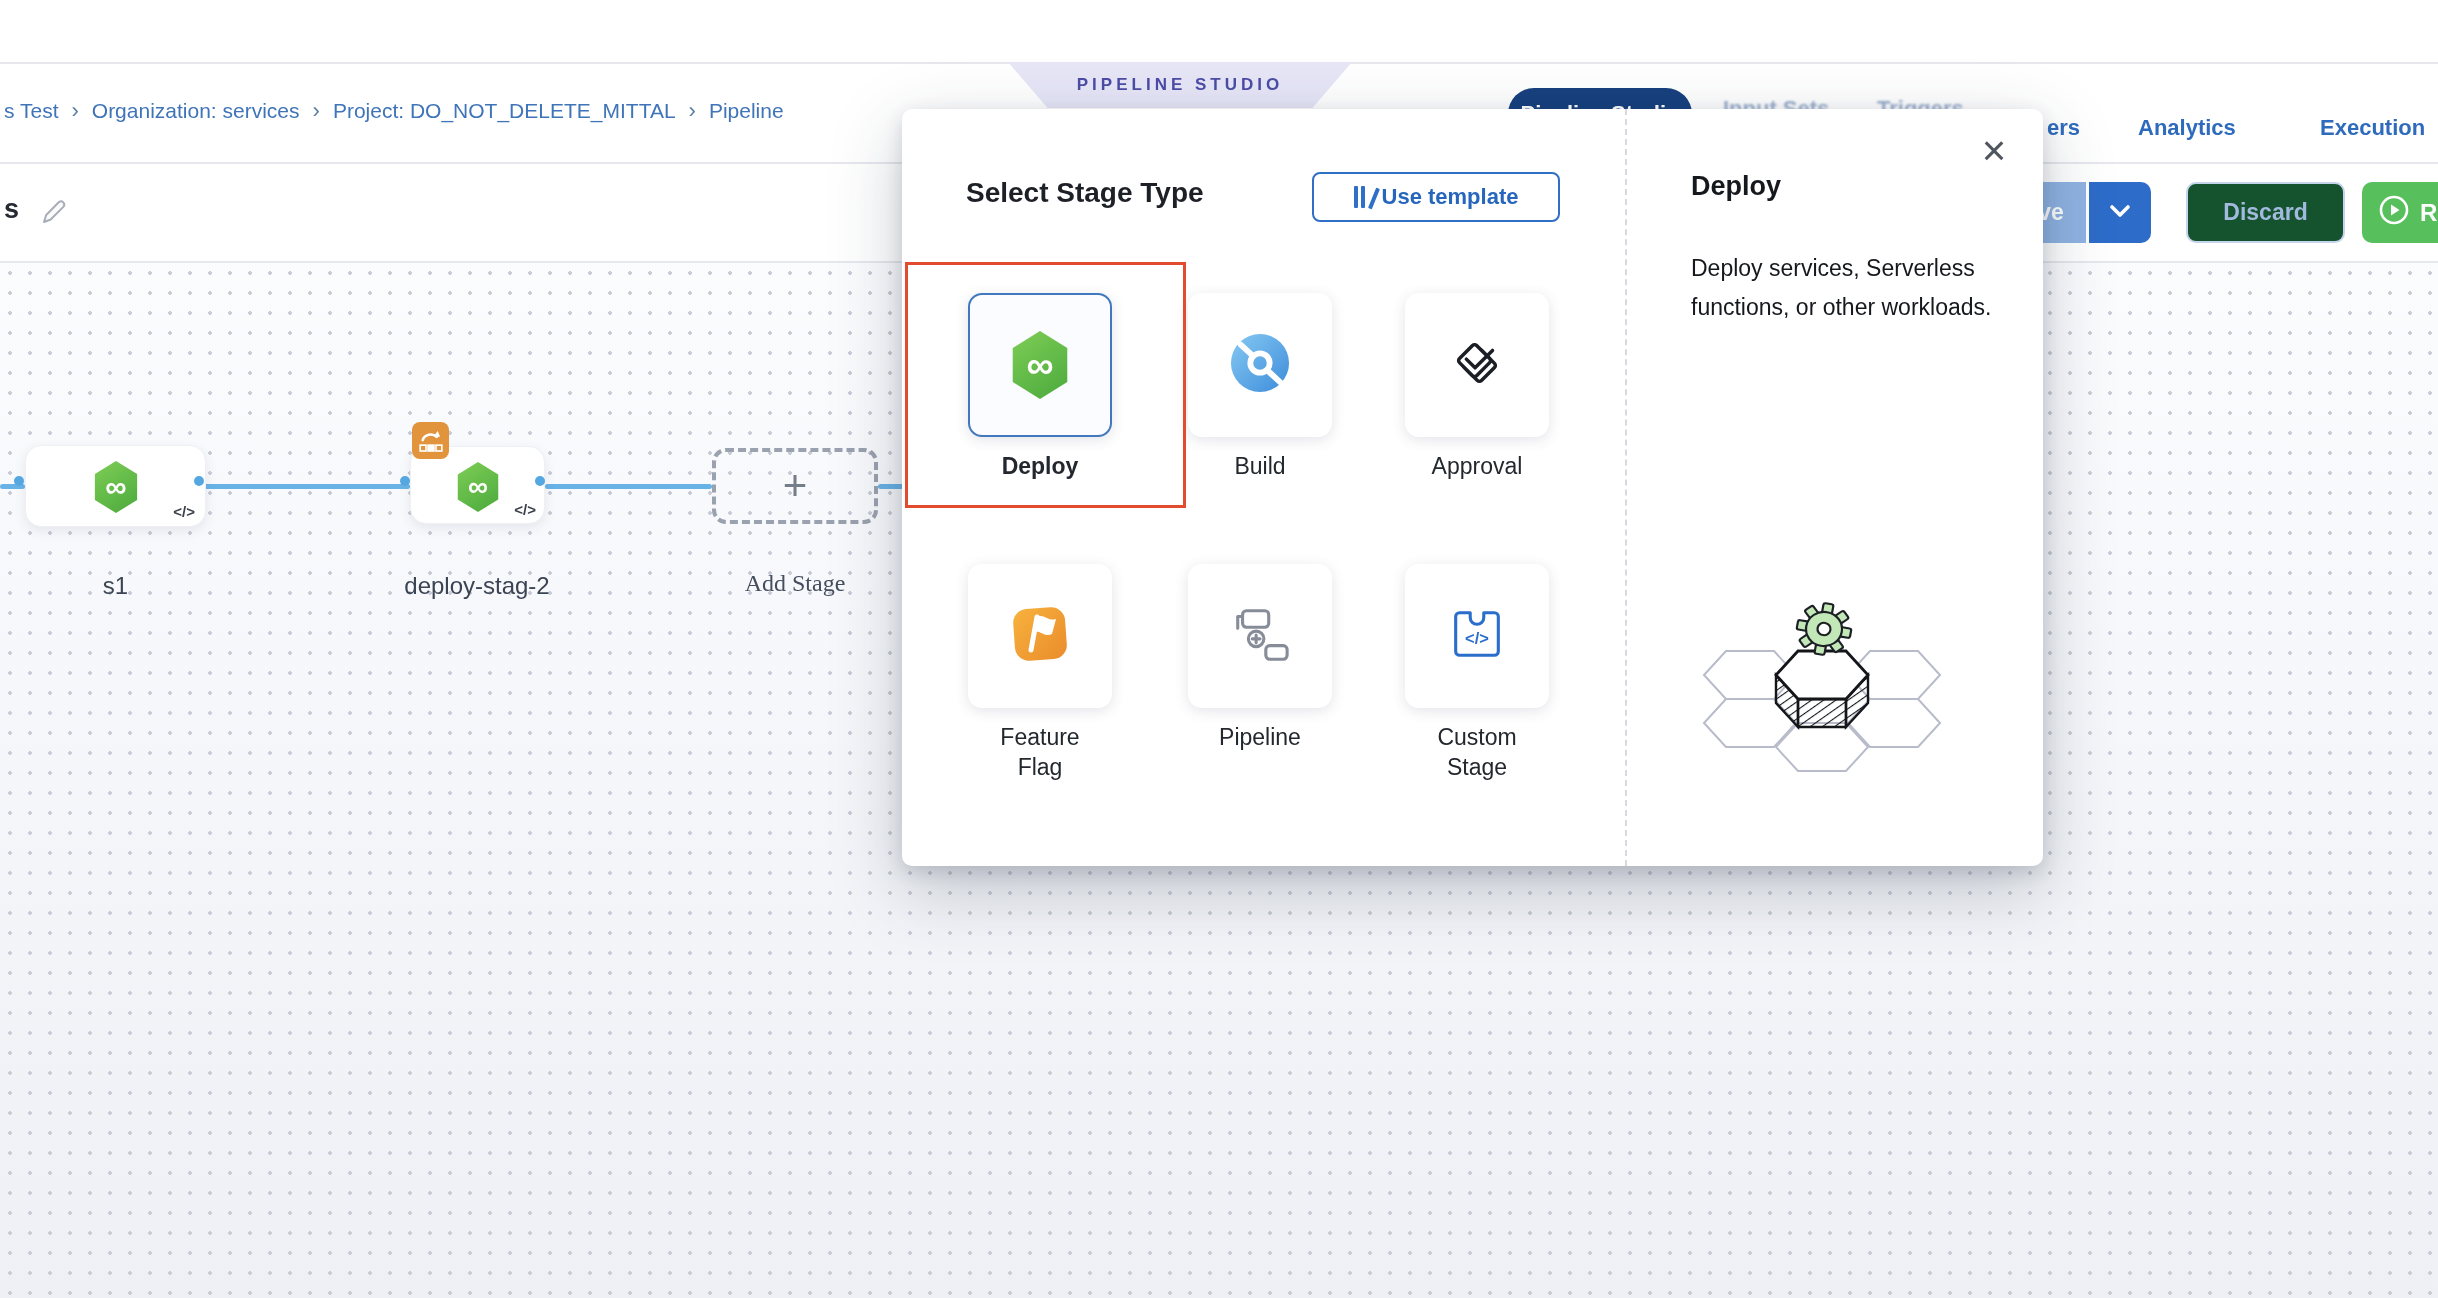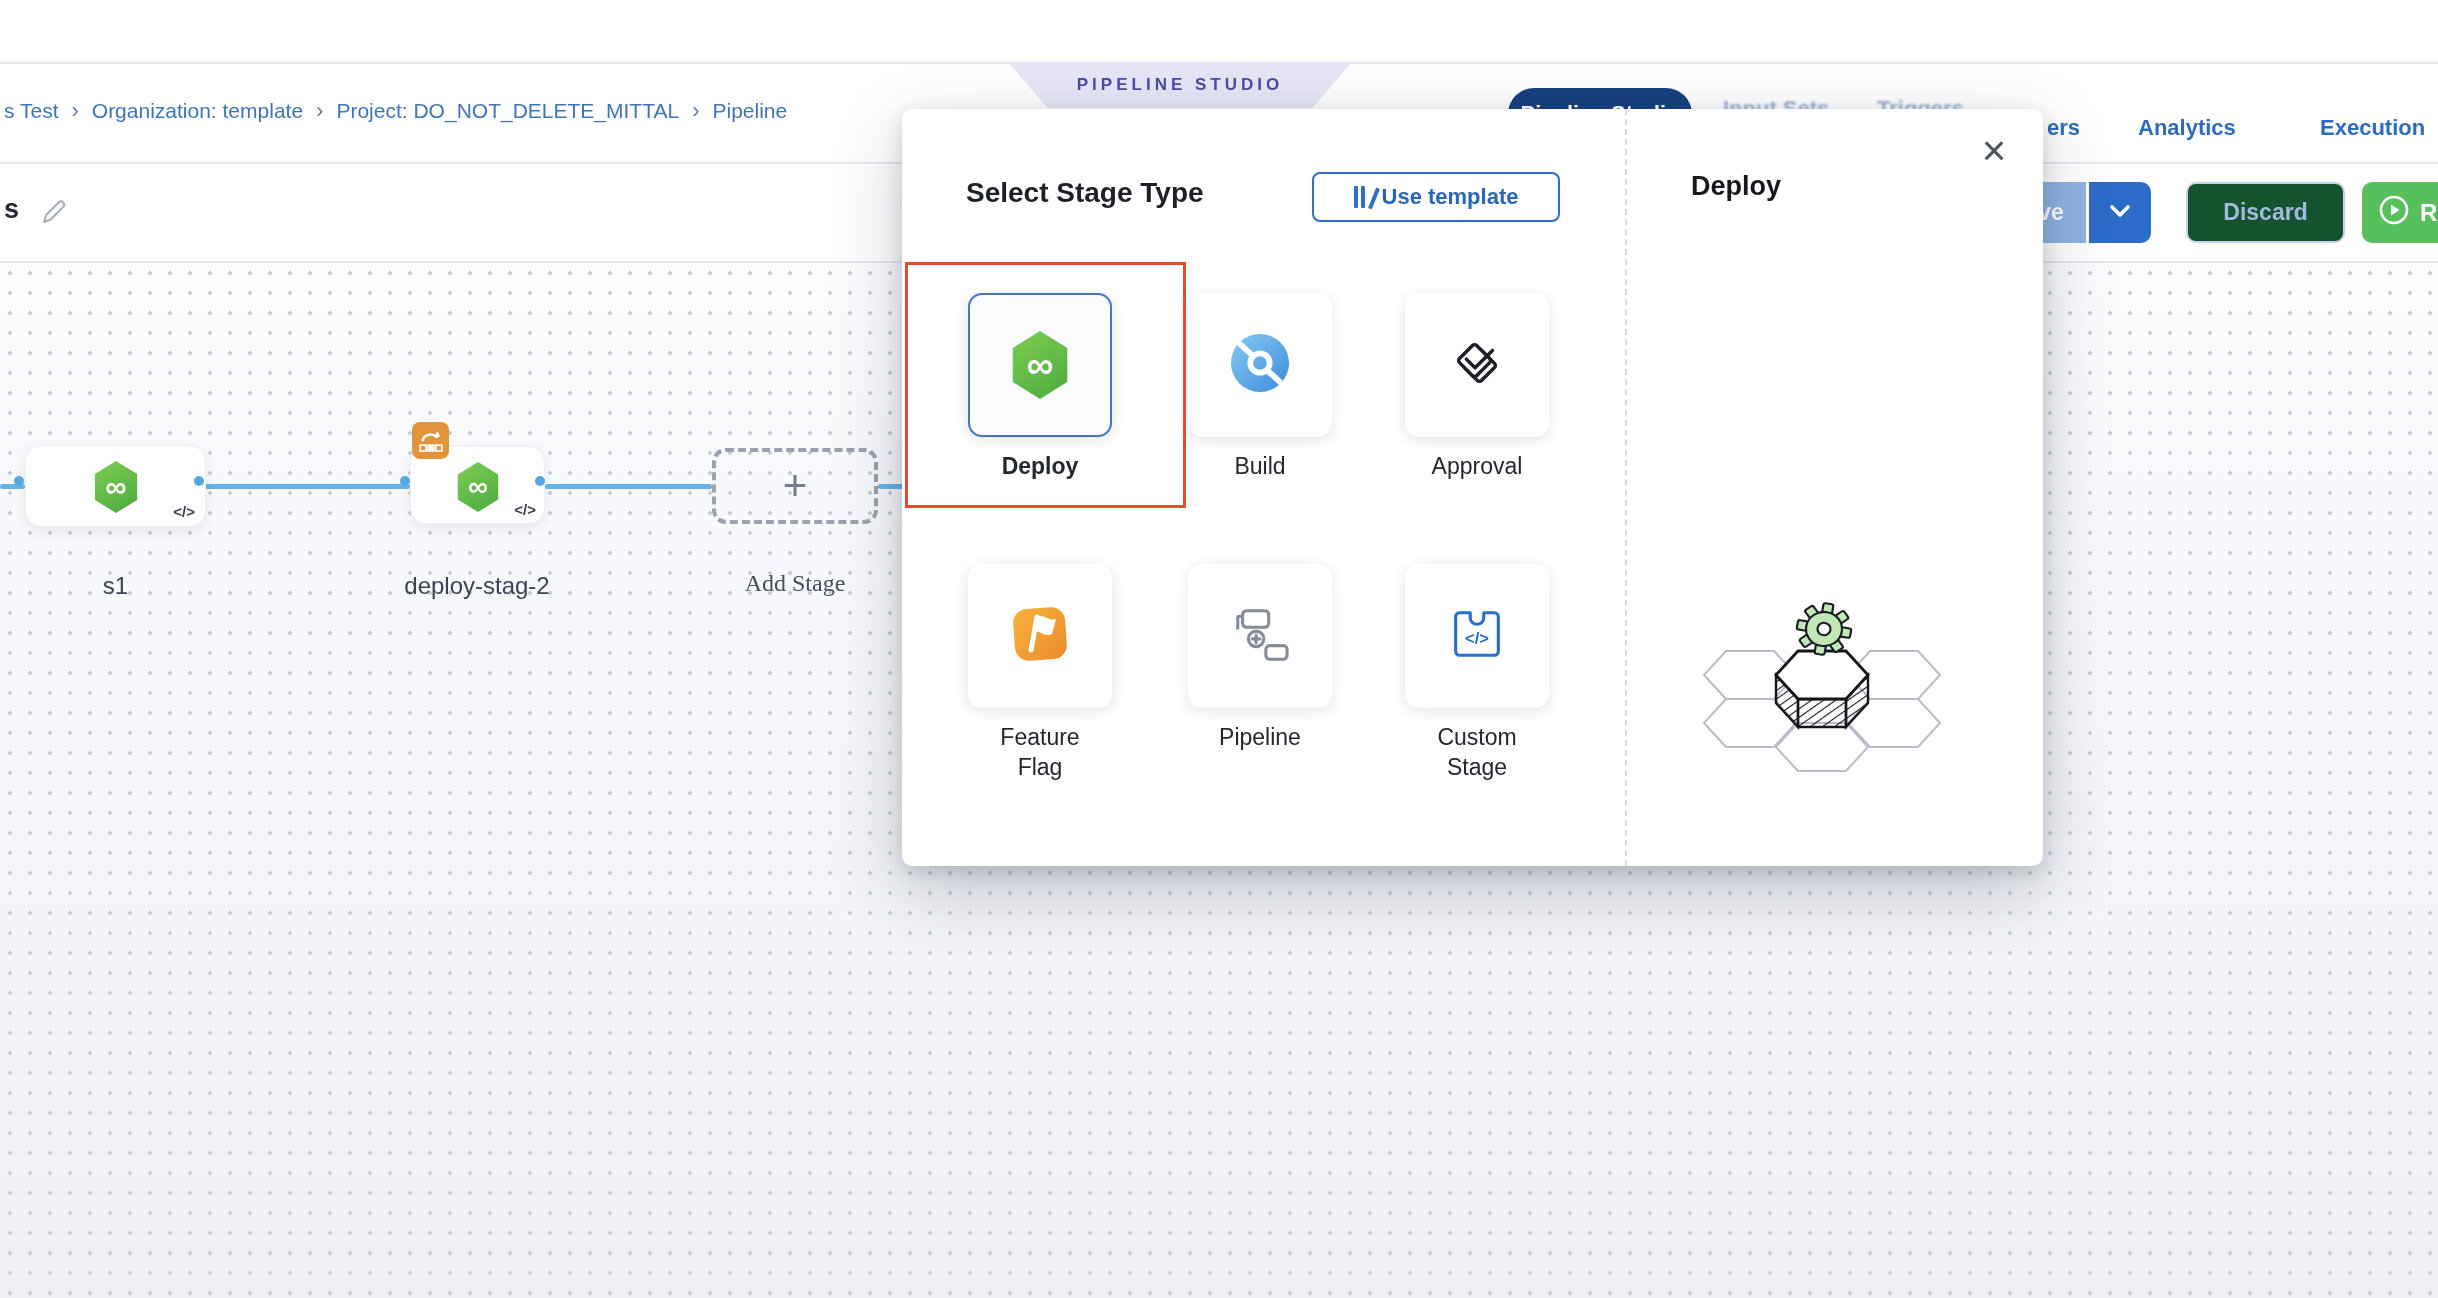--- a/index.html
+++ b/index.html
@@ -102,21 +102,21 @@
 
 <div id="app">
 
   <div class="hline l1"></div>
   <div class="hline l2"></div>
   <div class="hline l3"></div>
 
   <div class="crumbs">
     <span class="crumb">s Test</span>
     <span class="sep">›</span>
-    <span class="crumb">Organization: template</span>
+    <span class="crumb">Organization: services</span>
     <span class="sep">›</span>
     <span class="crumb">Project: DO_NOT_DELETE_MITTAL</span>
     <span class="sep">›</span>
     <span class="crumb">Pipeline</span>
   </div>
 
   <div class="nav-pill">Pipeline Studio</div>
   <span class="nav-faded" style="left:1723px;">Input Sets</span>
   <span class="nav-faded" style="left:1877px;">Triggers</span>
   <span class="nav-link" style="left:2047px;">ers</span>
@@ -282,20 +282,21 @@
       <span>
         <svg width="62" height="62" viewBox="0 0 64 64">
           <path d="M14 10 h11 v5 a7 7 0 0 0 14 0 v-5 h11 a4 4 0 0 1 4 4 v36 a4 4 0 0 1 -4 4 h-36 a4 4 0 0 1 -4 -4 v-36 a4 4 0 0 1 4 -4 Z" fill="none" stroke="#2a6ecc" stroke-width="3.2" stroke-linejoin="round"></path>
           <text x="32" y="42" text-anchor="middle" font-size="17" font-weight="bold" fill="#2a6ecc" font-family="Liberation Sans, sans-serif">&lt;/&gt;</text>
         </svg>
       </span>
     </div>
     <div class="stype-label" style="left:503px; top:613px;"><span>Custom Stage</span></div>
 
     <div class="detail-title">Deploy</div>
+    <div class="detail-desc">Deploy services, Serverless functions, or other workloads.</div>
 
     <div class="illus">
       <svg width="300" height="230" viewBox="0 0 300 230">
         <defs>
           <pattern id="hatch" width="7" height="7" patternUnits="userSpaceOnUse" patternTransform="rotate(55)">
             <line x1="0" y1="0" x2="0" y2="7" stroke="#14161a" stroke-width="2.2"></line>
           </pattern>
         </defs>
         <g fill="none" stroke="#b8bcca" stroke-width="2">
           <path transform="translate(78,104)" d="M-46 0 L-24 -24 L24 -24 L46 0 L24 24 L-24 24 Z"></path>

